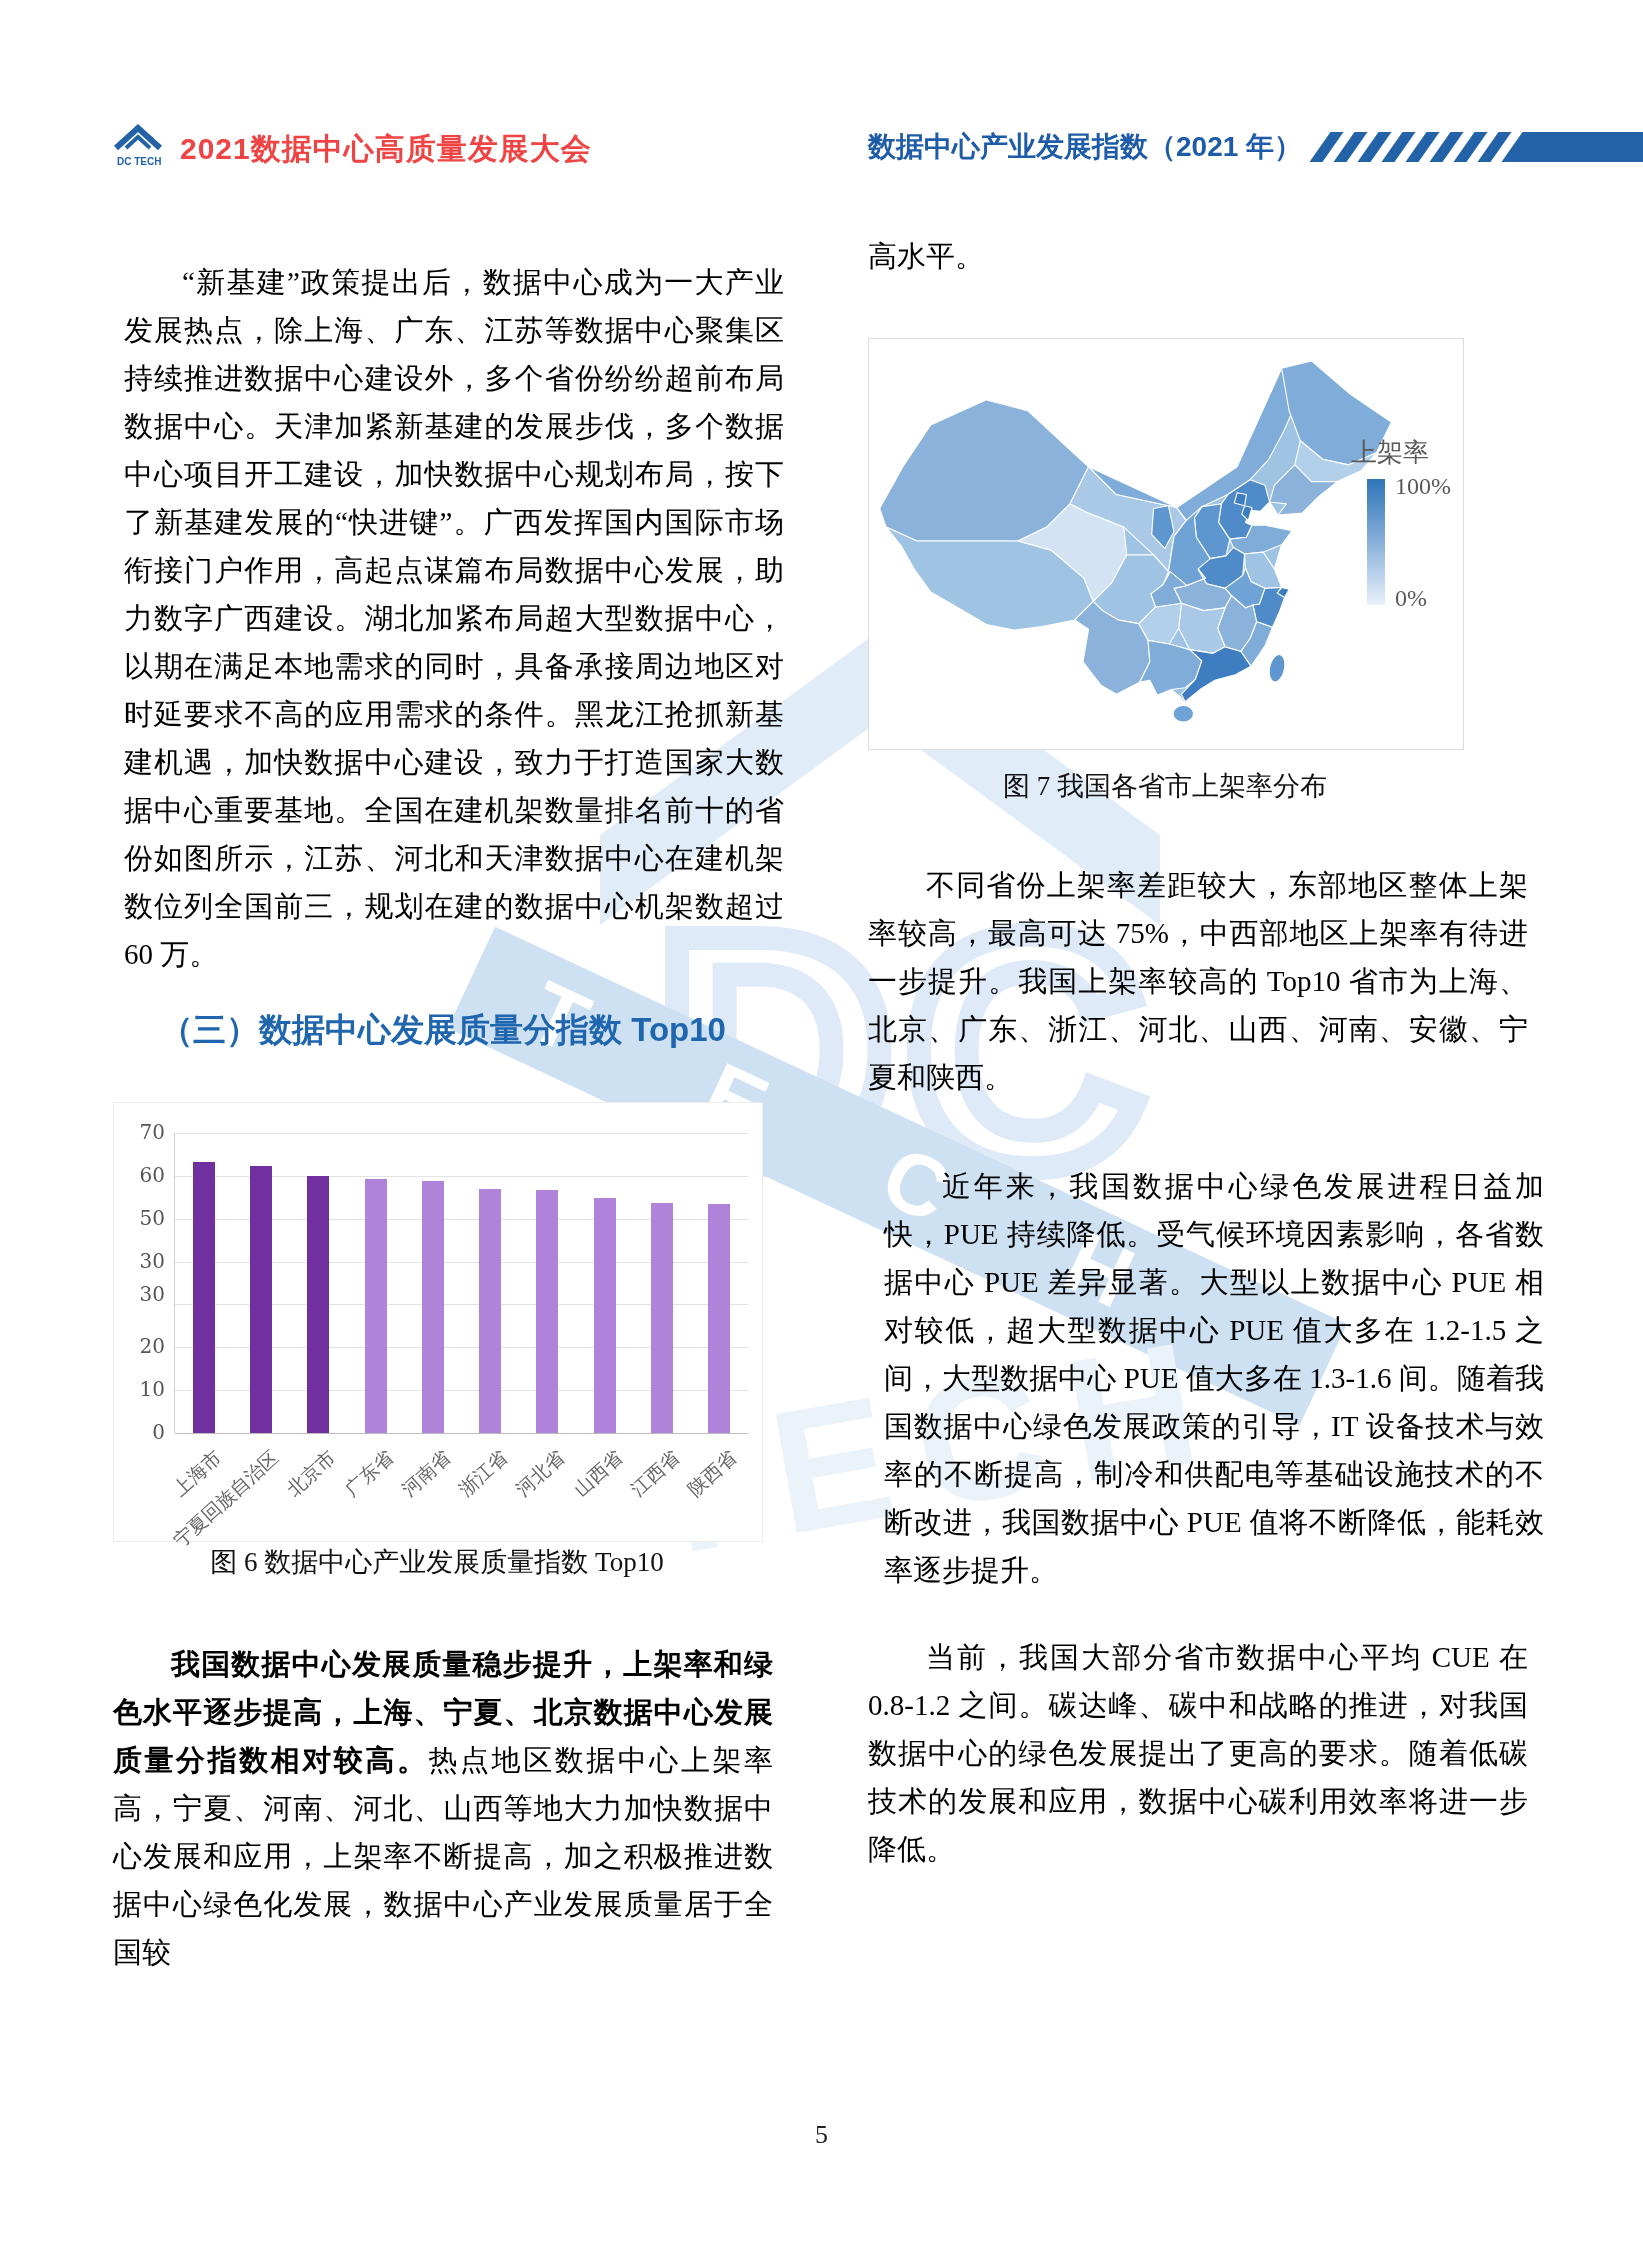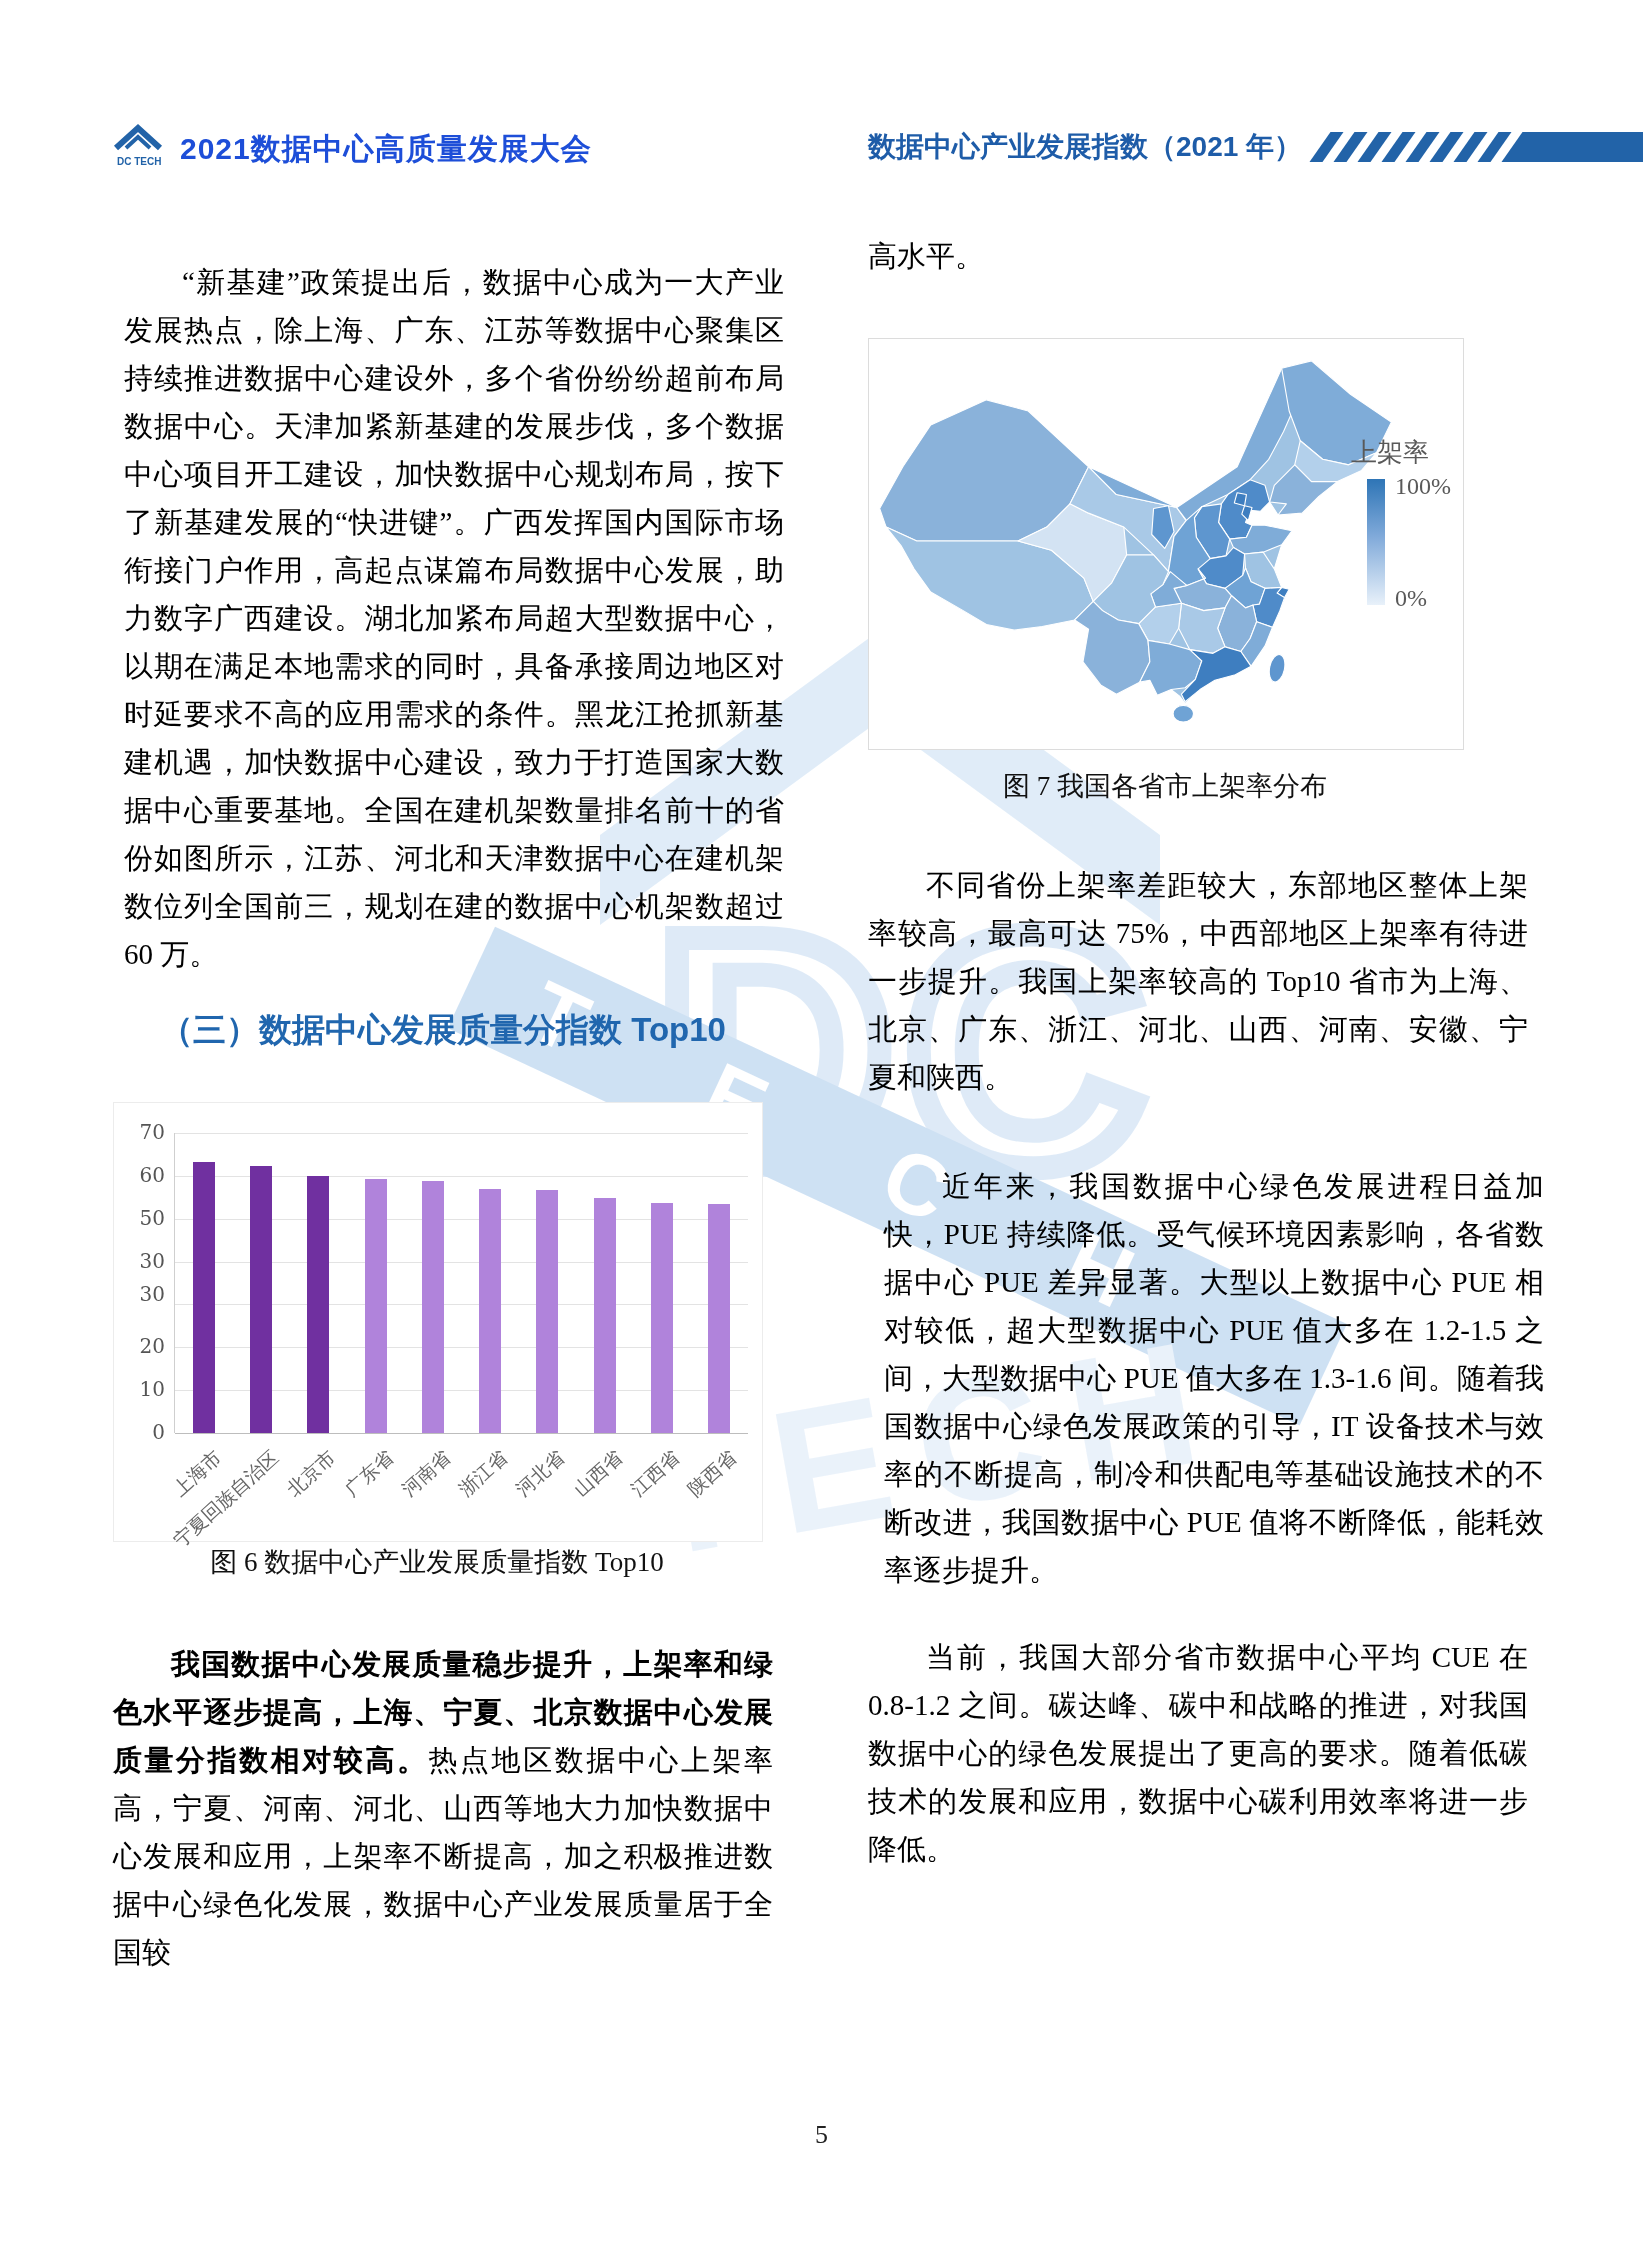--- a/index.html
+++ b/index.html
@@ -2,21 +2,21 @@
 <html><head>
 <meta charset="utf-8">
 <style>
   html,body{margin:0;padding:0;background:#ffffff;}
   .page{
     position:relative;width:1643px;height:2244px;margin:0 auto;background:#ffffff;
     font-family:"Liberation Serif","DejaVu Serif",serif;color:#000;overflow:hidden;
   }
   
   .hdr-left{position:absolute;left:108px;top:120px;display:flex;align-items:flex-end;gap:10px;}
-  .brand-title{font-family:"Liberation Sans",sans-serif;font-weight:bold;font-size:30px;color:#1d4ed8;letter-spacing:1px;}
+  .brand-title{font-family:"Liberation Sans",sans-serif;font-weight:bold;font-size:30px;color:#ef4444;letter-spacing:1px;}
   .hdr-right{position:absolute;left:868px;top:128px;width:662px;display:flex;align-items:center;}
   .doc-title{font-family:"Liberation Sans",sans-serif;font-weight:bold;font-size:28px;color:#1E5CA8;white-space:nowrap;}
   .stripes{display:flex;align-items:center;gap:11px;margin-left:18px;}
   .stripe{width:13px;height:30px;background:#2263A8;transform:skewX(-35deg);}
   .stripe.big{width:225px;}
   
   .watermark{position:absolute;left:450px;top:590px;width:1000px;height:980px;opacity:.5;pointer-events:none;z-index:0;}
   
   .col-block{position:absolute;width:660px;font-size:29px;line-height:48px;text-align:justify;z-index:1;}
   .indent{text-indent:2em;}

